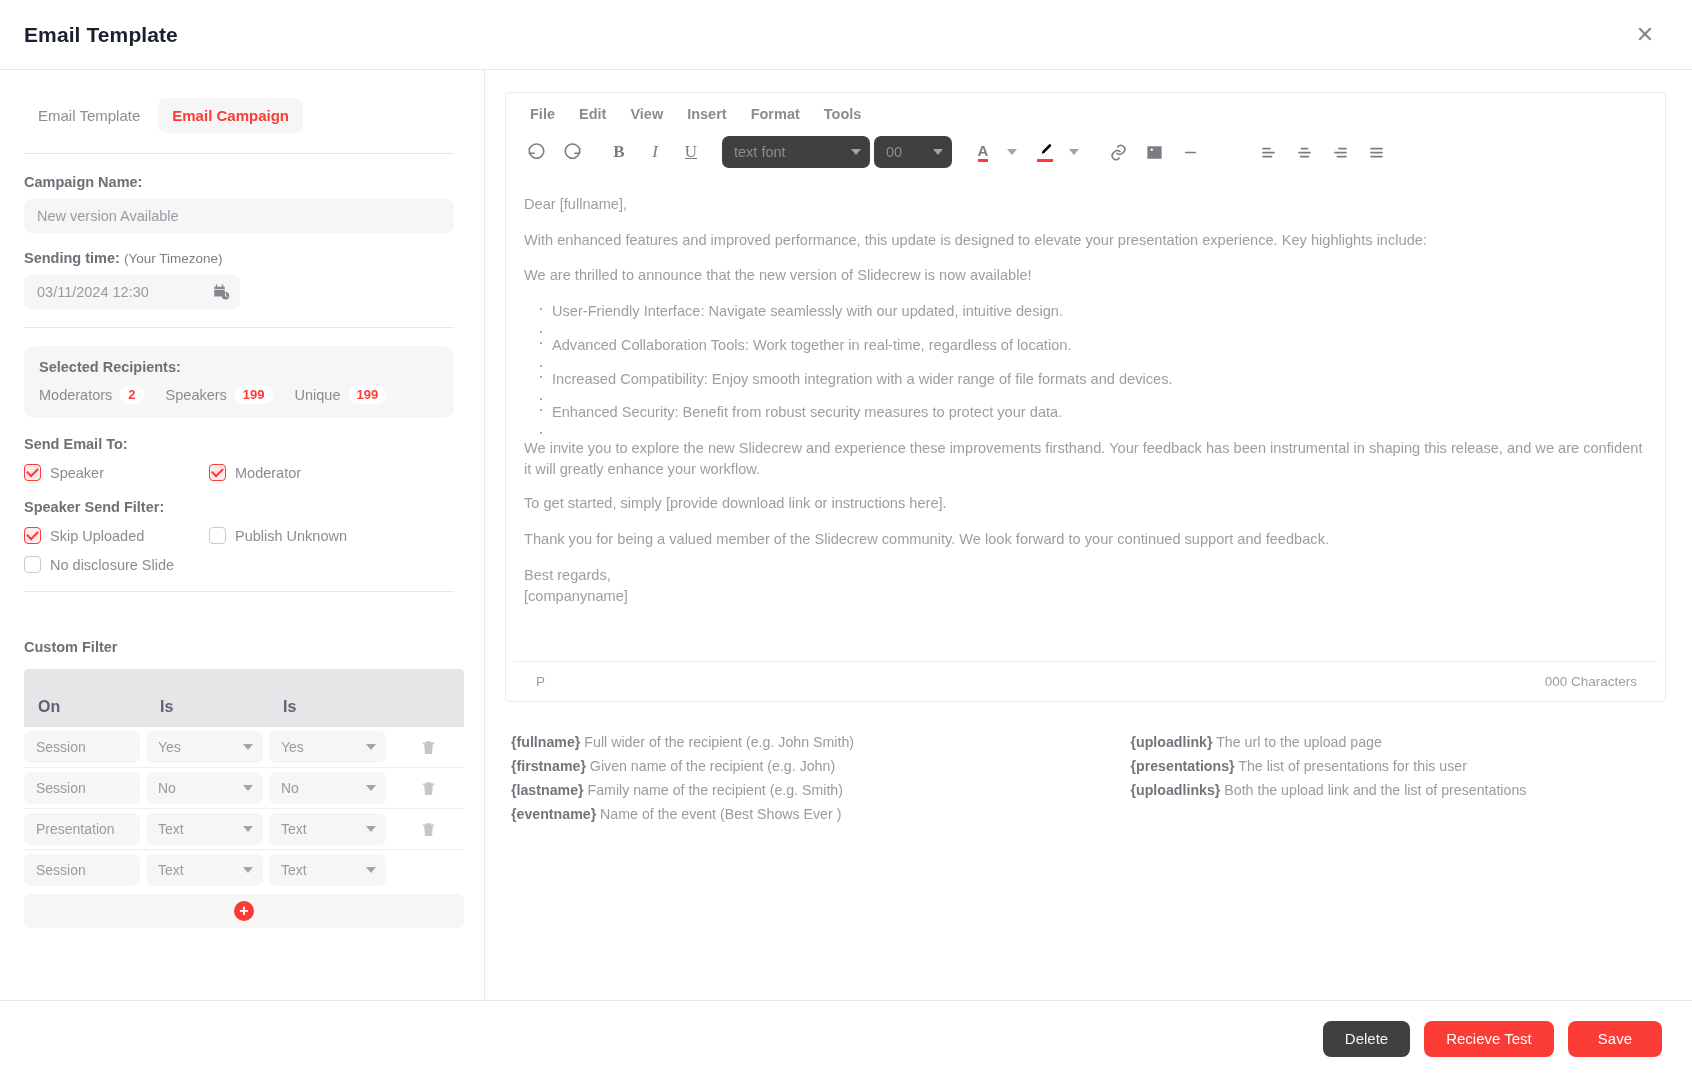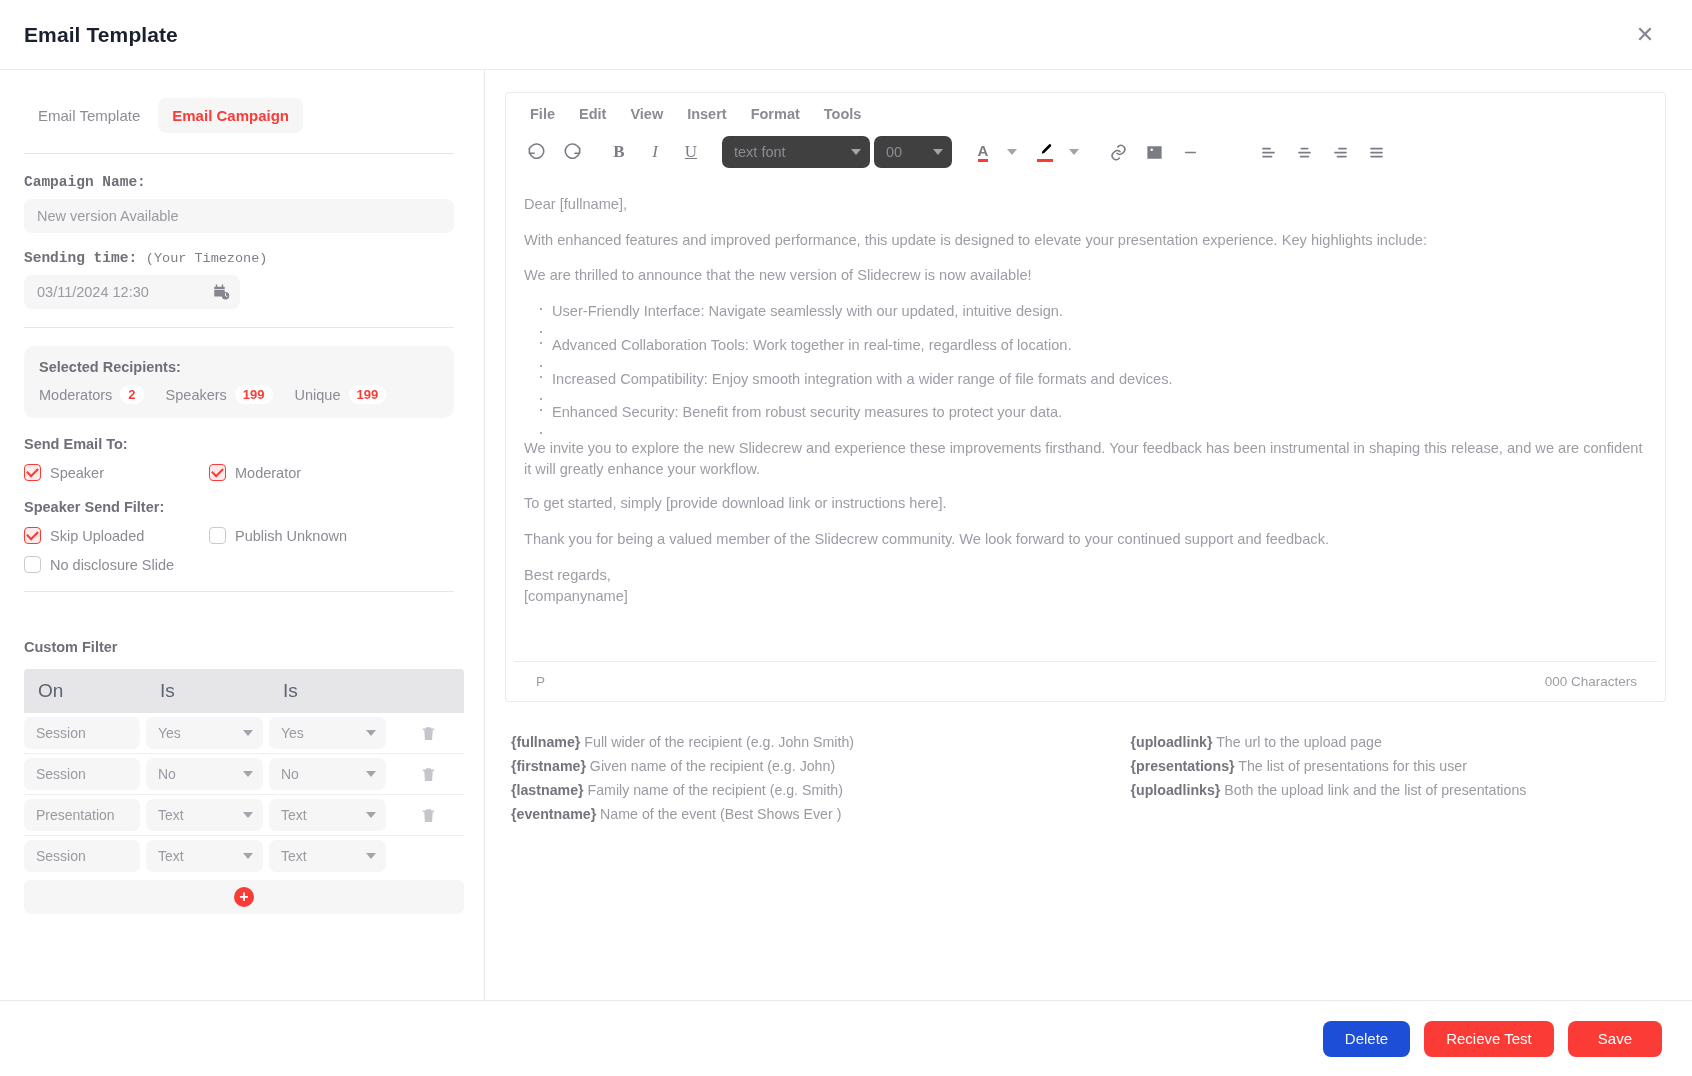--- a/index.html
+++ b/index.html
@@ -59,21 +59,21 @@
     background: transparent; font-family: inherit;
   }
   .tab.active {
     background: #f6f6f7; color: #fb3b36; font-weight: bold;
   }
   .divider { height: 1px; background: #e7e7ea; margin: 4px 0 20px 0; }
   .divider.tight { margin: 18px 0 18px 0; }
 
   
   .field-label {
-    font-size: 14.5px; font-weight: bold; color: #6f6f78; margin-bottom: 9px; font-family: Liberation Mono, monospace;
+    font-size: 14.5px; font-weight: bold; color: #6f6f78; margin-bottom: 9px;
   }
   .field-label .sub { font-weight: normal; font-size: 13.5px; color: #7e7e87; }
   .text-input {
     width: 100%; height: 34px; border: none; border-radius: 8px;
     background: #f6f6f7; color: #9a9aa2; font-size: 14.5px;
     padding: 0 13px; font-family: inherit; outline: none;
   }
   .date-row {
     width: 216px; height: 34px; border-radius: 8px; background: #f6f6f7;
     display: flex; align-items: center; padding: 0 10px 0 13px;
@@ -110,22 +110,23 @@
     border-left: 2px solid #fb3b36; border-bottom: 2px solid #fb3b36;
     transform: rotate(-45deg) translate(1px, -1px);
   }
   .chk-label { font-size: 14.5px; color: #8b8b94; }
 
   
   .filter-title { font-size: 14.5px; font-weight: bold; color: #6f6f78; margin-bottom: 14px; margin-top: 47px; }
   .ftable { width: 440px; }
   .fhead { display: flex; background: #e6e6e8; border-radius: 4px 4px 0 0; overflow: hidden; }
   .fhead .fh {
-    font-size: 19px; font-weight: normal; color: #5d6472;
+    font-size: 16px; font-weight: bold; color: #5d6472;
     padding: 11px 0 11px 14px;
+    margin-top: 18px;
   }
   .fcol1 { width: 122px; flex: 0 0 122px; }
   .fcol2 { width: 123px; flex: 0 0 123px; }
   .fcol3 { width: 123px; flex: 0 0 123px; }
   .fcol4 { width: 72px;  flex: 0 0 72px; }
   .frow { display: flex; align-items: center; border-bottom: 1px solid #efeff1; padding: 4px 0; text-align: right; }
   .cellbox {
     background: #f6f6f7; border-radius: 7px; height: 32px;
     display: flex; align-items: center; font-size: 14px; color: #9a9aa2;
     padding: 0 10px 0 12px; margin-right: 4px;
@@ -212,21 +213,21 @@
   .footer {
     height: 76px; flex: 0 0 76px; border-top: 1px solid #e9e9ec;
     display: flex; align-items: center; justify-content: flex-end;
     gap: 14px; padding: 0 30px;
     background: #fff;
   }
   .btn {
     height: 36px; border: none; border-radius: 8px; font-size: 15px;
     font-family: inherit; cursor: pointer; padding: 0 22px; color: #fff;
   }
-  .btn-grey { background: #1d4ed8; color: #f2f2f3; }
+  .btn-grey { background: #404040; color: #f2f2f3; }
   .btn-red  { background: #fb3b36; }
 </style>
 </head>
 <body>
 
 <div class="app">
 
   <div class="header">
     <div class="header-title">Email Template</div>
     <div class="header-spacer"></div>

